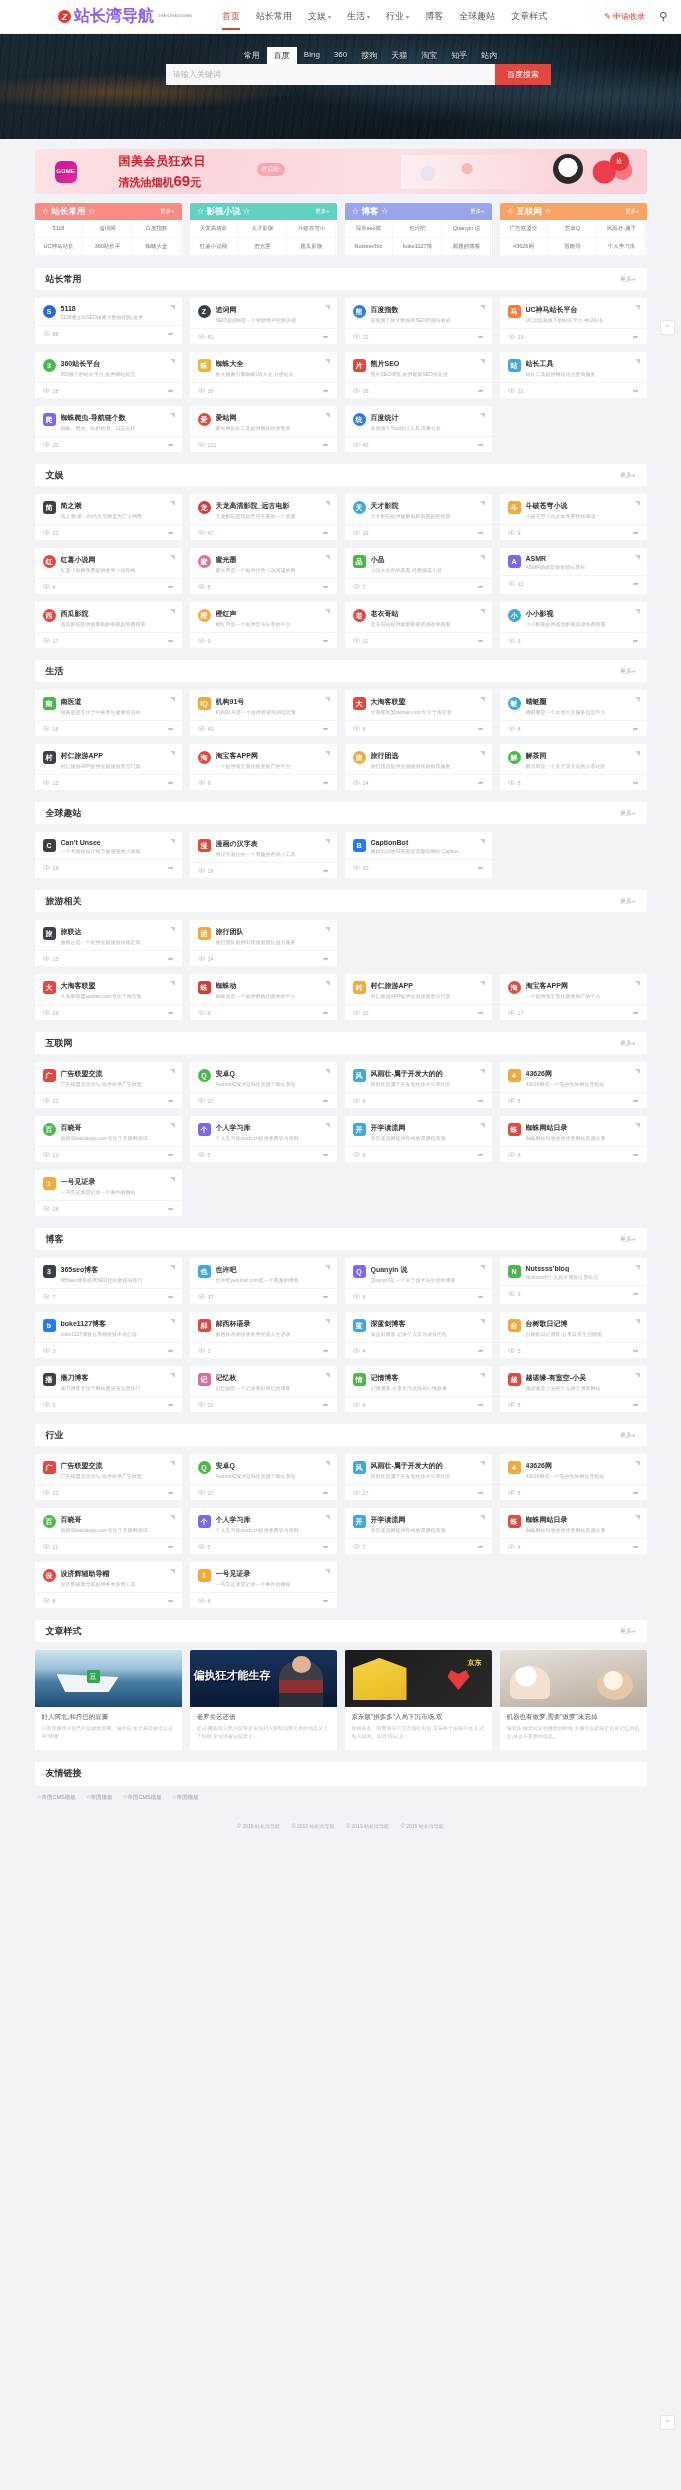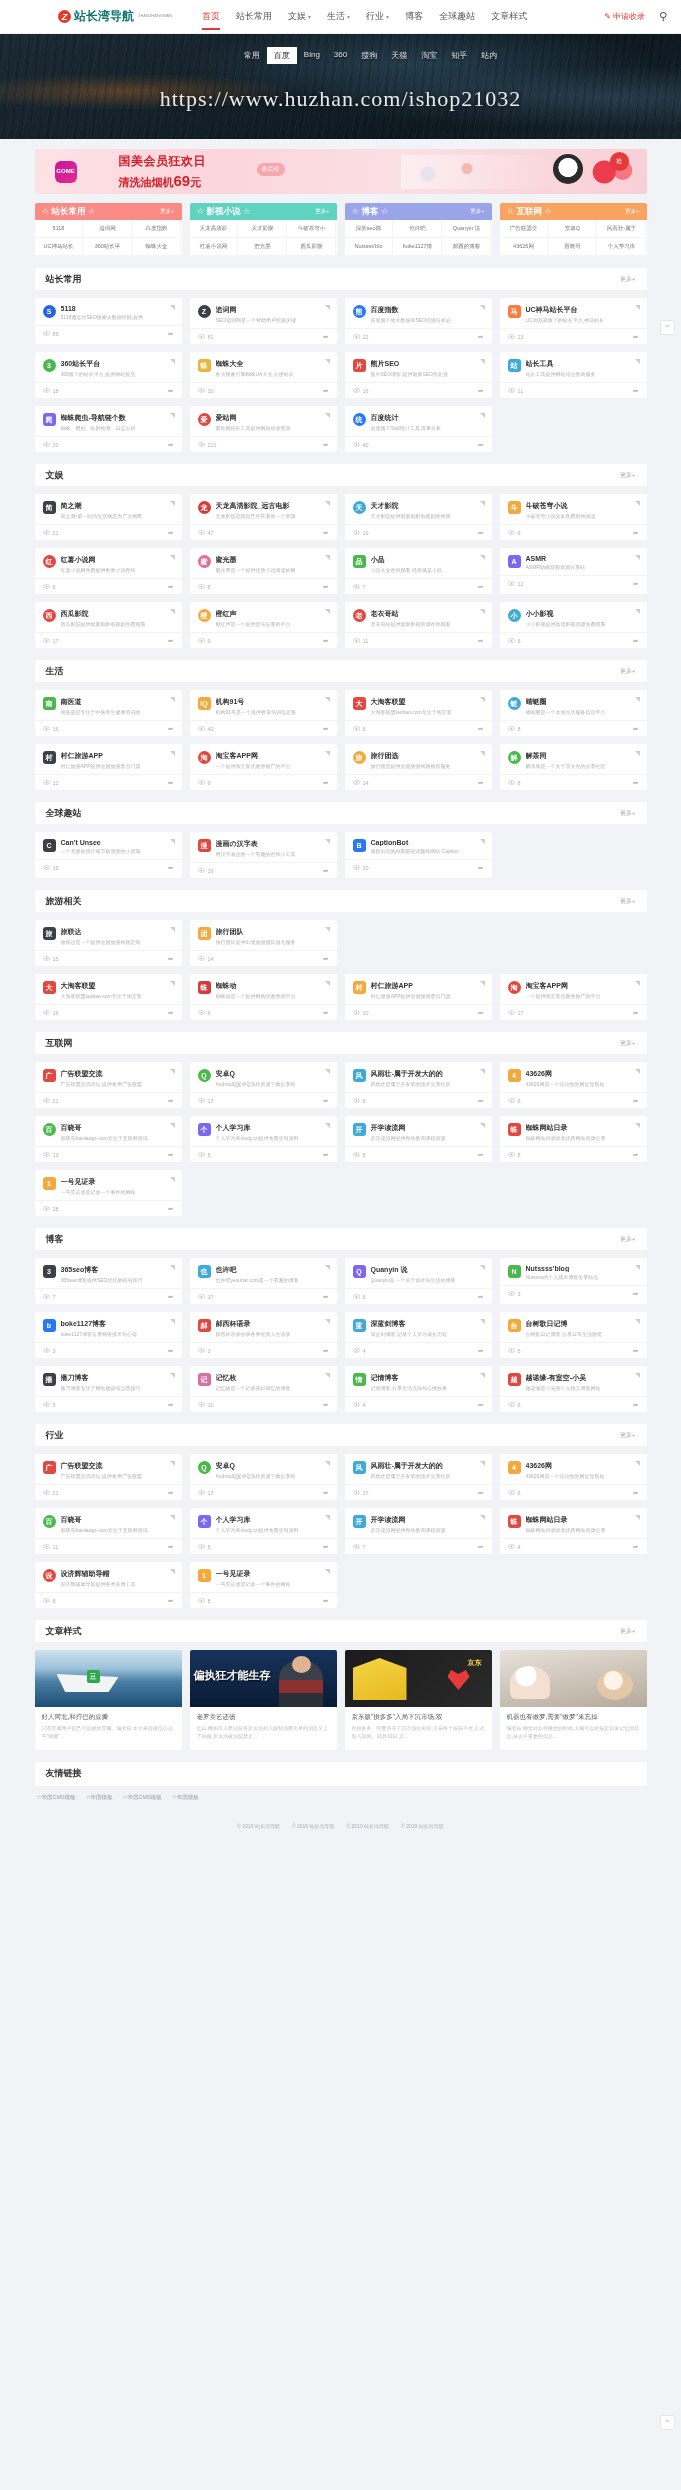--- a/index.html
+++ b/index.html
@@ -25,21 +25,21 @@
     position: relative;
   }
   .logo { display: flex; align-items: center; gap: 3px; margin-right: 22px; margin-left: 44px;}
   .logo-mark {
     width: 13px; height: 13px; border-radius: 50%;
     background: #e23b2e; color: #fff;
     font-size: 9px; font-weight: bold;
     display: flex; align-items: center; justify-content: center;
     font-style: italic;
   }
-  .logo-text { font-size: 12px; font-weight: bold; color: #0f766e; letter-spacing: 0px; }
+  .logo-text { font-size: 16px; font-weight: bold; color: #8b5cf6; letter-spacing: 0px; }
   .logo-sub { font-size: 4px; color: #999; line-height: 1.1; margin-left: 1px; }
   .nav { display: flex; align-items: center; gap: 0; flex: 1; }
   .nav-item {
     font-size: 9px; color: #555; padding: 10px 8px;
     position: relative; cursor: pointer; white-space: nowrap;
   }
   .nav-item.active { color: #e23b2e; }
   .nav-item.active::after {
     content: ''; position: absolute; left: 8px; right: 8px; bottom: 3px;
     height: 2px; background: #e23b2e;
@@ -317,21 +317,24 @@
       <div class="engine-tab">常用</div>
       <div class="engine-tab active">百度</div>
       <div class="engine-tab">Bing</div>
       <div class="engine-tab">360</div>
       <div class="engine-tab">搜狗</div>
       <div class="engine-tab">天猫</div>
       <div class="engine-tab">淘宝</div>
       <div class="engine-tab">知乎</div>
       <div class="engine-tab">站内</div>
     </div>
-  <div class="watermark">https://www.huzhan.com/ishop21032</div>
+  <div class="search-row">
+    <input class="search-input" type="text" placeholder="请输入关键词" style="">
+    <button class="search-btn">百度搜索</button>
+  </div>
 </div>
 
 <div class="wrap">
 
   <div class="adbar">
     <div class="gome-logo">
       <span>GOME</span>
     </div>
     <div class="ad-copy">
       <div class="ad-l1">国美会员狂欢日</div>

